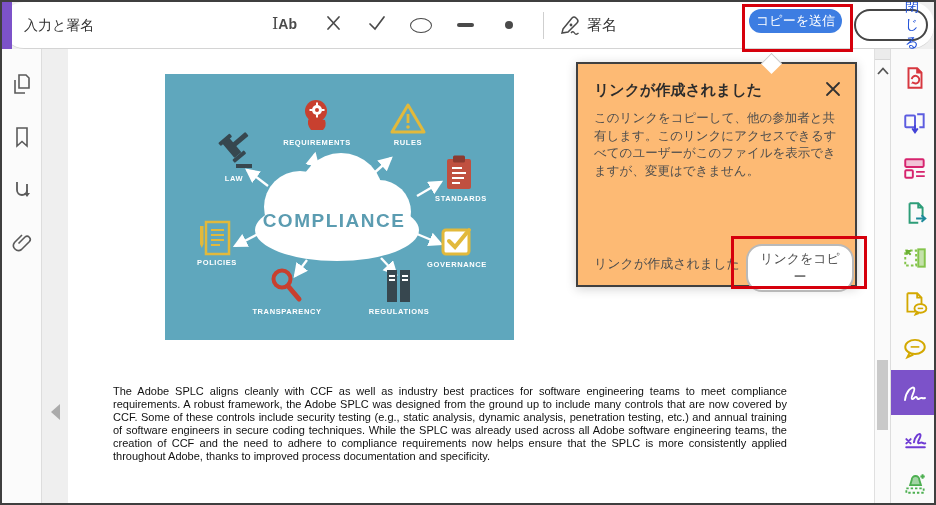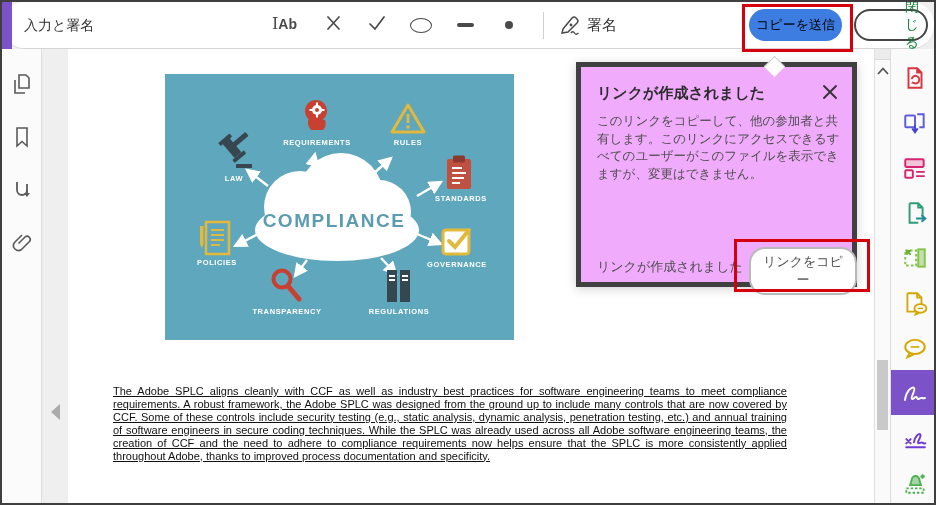--- a/index.html
+++ b/index.html
@@ -6,47 +6,47 @@
   #app{position:relative;width:936px;height:505px;box-sizing:border-box;border:2px solid #3f3f3f;background:#efefef;overflow:hidden;}
   
   .toolbar{position:absolute;left:0;top:0;width:100%;height:47px;background:#fff;border-bottom:1px solid #d4d4d4;box-sizing:border-box;border-radius:22px;}
   .accent-bar{position:absolute;left:0;top:0;width:10px;height:47px;}
   .tb-title{position:absolute;left:22px;top:15px;font-size:14px;color:#323232;}
   .tb-icon{position:absolute;top:10px;color:#4a4a4a;}
   .ibeam{font-family:"DejaVu Serif",serif;font-size:16px;color:#4a4a4a;}
   .abtxt{font-size:14px;color:#4a4a4a;font-weight:bold;}
   .tb-divider{position:absolute;left:541px;top:10px;width:1px;height:27px;background:#cfcfcf;}
   .sign-label{position:absolute;left:585px;top:14px;font-size:15px;color:#323232;}
-  .btn-send{position:absolute;left:747px;top:7px;width:93px;height:32px;border-radius:16px;border:none;color:#000000;font-size:13px;font-family:Liberation Sans, sans-serif;display:flex;align-items:center;justify-content:center;cursor:pointer;}
-  .btn-close{position:absolute;left:852px;top:7px;width:74px;height:32px;border-radius:17px;background:#fff;border:2px solid #464646;color:#15803d;font-size:14px;font-family:inherit;display:flex;align-items:center;justify-content:center;cursor:pointer;box-sizing:border-box;padding-left:48px;}
+  .btn-send{position:absolute;left:747px;top:7px;width:93px;height:24px;border-radius:16px;border:none;color:#ffffff;font-size:13px;font-family:Liberation Sans, sans-serif;display:flex;align-items:center;justify-content:center;cursor:pointer;}
+  .btn-close{position:absolute;left:852px;top:7px;width:74px;height:32px;border-radius:17px;background:#fff;border:2px solid #464646;color:#1d4ed8;font-size:14px;font-family:inherit;display:flex;align-items:center;justify-content:center;cursor:pointer;box-sizing:border-box;padding-left:48px;}
   .hl-box{position:absolute;border:3px solid #d6000c;background:transparent;pointer-events:none;z-index:40;}
   
   .left-sidebar{position:absolute;left:0;top:47px;width:40px;bottom:0;background:#fbfbfb;border-right:1px solid #ddd;box-sizing:border-box;}
   .ls-icon{position:absolute;left:8px;width:24px;height:24px;cursor:pointer;}
   .collapse-tri{position:absolute;left:49px;top:402px;width:0;height:0;border-top:8px solid transparent;border-bottom:8px solid transparent;border-right:9px solid #ababab;cursor:pointer;}
   
   .page{position:absolute;left:66px;top:47px;width:806px;bottom:0;background:#fff;}
-  .para{position:absolute;left:45px;top:336px;width:674px;font-size:11px;line-height:12.9px;color:#111;text-align:justify;text-decoration:underline;}
+  .para{position:absolute;left:45px;top:336px;width:674px;font-size:11px;line-height:12.9px;color:#111;text-align:justify;}
   
   .diagram{position:absolute;left:97px;top:25px;width:349px;height:266px;overflow:hidden;}
   .diagram svg.base{position:absolute;left:0;top:0;}
   .cloud-label{position:absolute;left:169px;top:147px;transform:translate(-50%,-50%);font-size:19px;font-weight:bold;letter-spacing:1.5px;color:#5b9cb1;}
   .node-icon{position:absolute;}
   .node-label{position:absolute;transform:translateX(-50%);font-size:7.5px;font-weight:bold;letter-spacing:.6px;color:#fff;white-space:nowrap;}
   
   .vscroll{position:absolute;left:872px;top:47px;width:16px;bottom:0;background:#fafafa;border-left:1px solid #e0e0e0;box-sizing:border-box;}
   .vscroll .topbox{position:absolute;left:0;top:0;width:100%;height:10px;background:#ececec;border-bottom:1px solid #d8d8d8;}
   .vscroll .thumb{position:absolute;left:2px;top:311px;width:11px;height:70px;background:#c9c9c9;cursor:pointer;}
   .vscroll .chev{position:absolute;left:2px;top:12px;cursor:pointer;}
   
   .tools{position:absolute;left:888px;top:47px;right:0;bottom:0;background:#fafafa;border-left:1px solid #ddd;box-sizing:border-box;}
   .tool{position:absolute;left:11px;width:26px;height:26px;cursor:pointer;}
   .tool-selected{position:absolute;left:0;top:321px;width:47px;height:45px;display:flex;align-items:center;justify-content:center;cursor:pointer;}
   
-  .popup{position:absolute;left:574px;top:60px;width:281px;height:225px;background:#f0abfc;border:5px solid #404040;box-shadow:0 2px 10px rgba(0,0,0,.18);box-sizing:border-box;z-index:30;}
+  .popup{position:absolute;left:574px;top:60px;width:281px;height:225px;background:#fdba74;border:2px solid #404040;box-shadow:0 2px 10px rgba(0,0,0,.18);box-sizing:border-box;z-index:30;}
   .popup .caret{position:absolute;left:186px;top:-8px;width:14px;height:14px;background:#fff;border-left:1px solid #c9c9c9;border-top:1px solid #c9c9c9;transform:rotate(45deg);}
   .popup-title{position:absolute;left:16px;top:17px;font-size:15px;font-weight:bold;color:#2c2c2c;}
   .popup-close{position:absolute;right:14px;top:17px;width:16px;height:16px;cursor:pointer;}
   .popup-body{position:absolute;left:16px;top:46px;width:252px;font-size:12.5px;line-height:17.5px;color:#4e4e4e;}
   .link-input{position:absolute;left:14px;top:143px;width:263px;height:22px;box-sizing:border-box;border:2px solid #4b8bf5;font-size:12px;color:#1a1a1a;padding:0 3px;font-family:inherit;background:#fdfeff;}
   .copied-label{position:absolute;left:16px;top:191px;font-size:13px;color:#4e4e4e;}
   .btn-copylink{position:absolute;left:168px;top:180px;width:108px;height:48px;border-radius:16px;background:#fff;border:2px solid #b9b9b9;color:#4e4e4e;font-size:13px;font-family:inherit;display:flex;align-items:center;justify-content:center;cursor:pointer;box-sizing:border-box;}
 </style>
 </head>
 <body>

